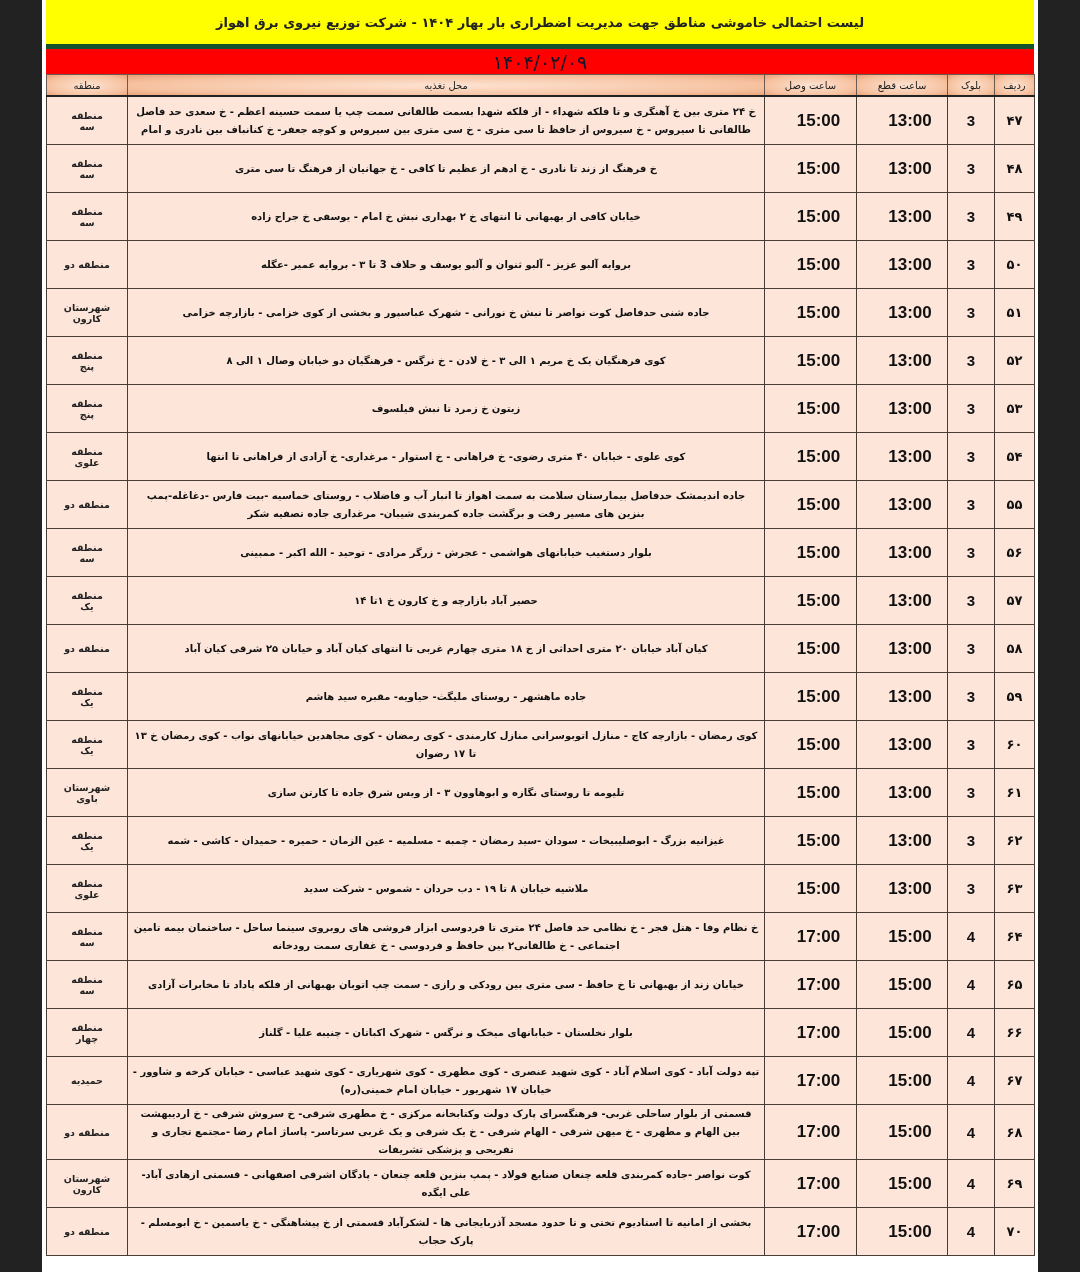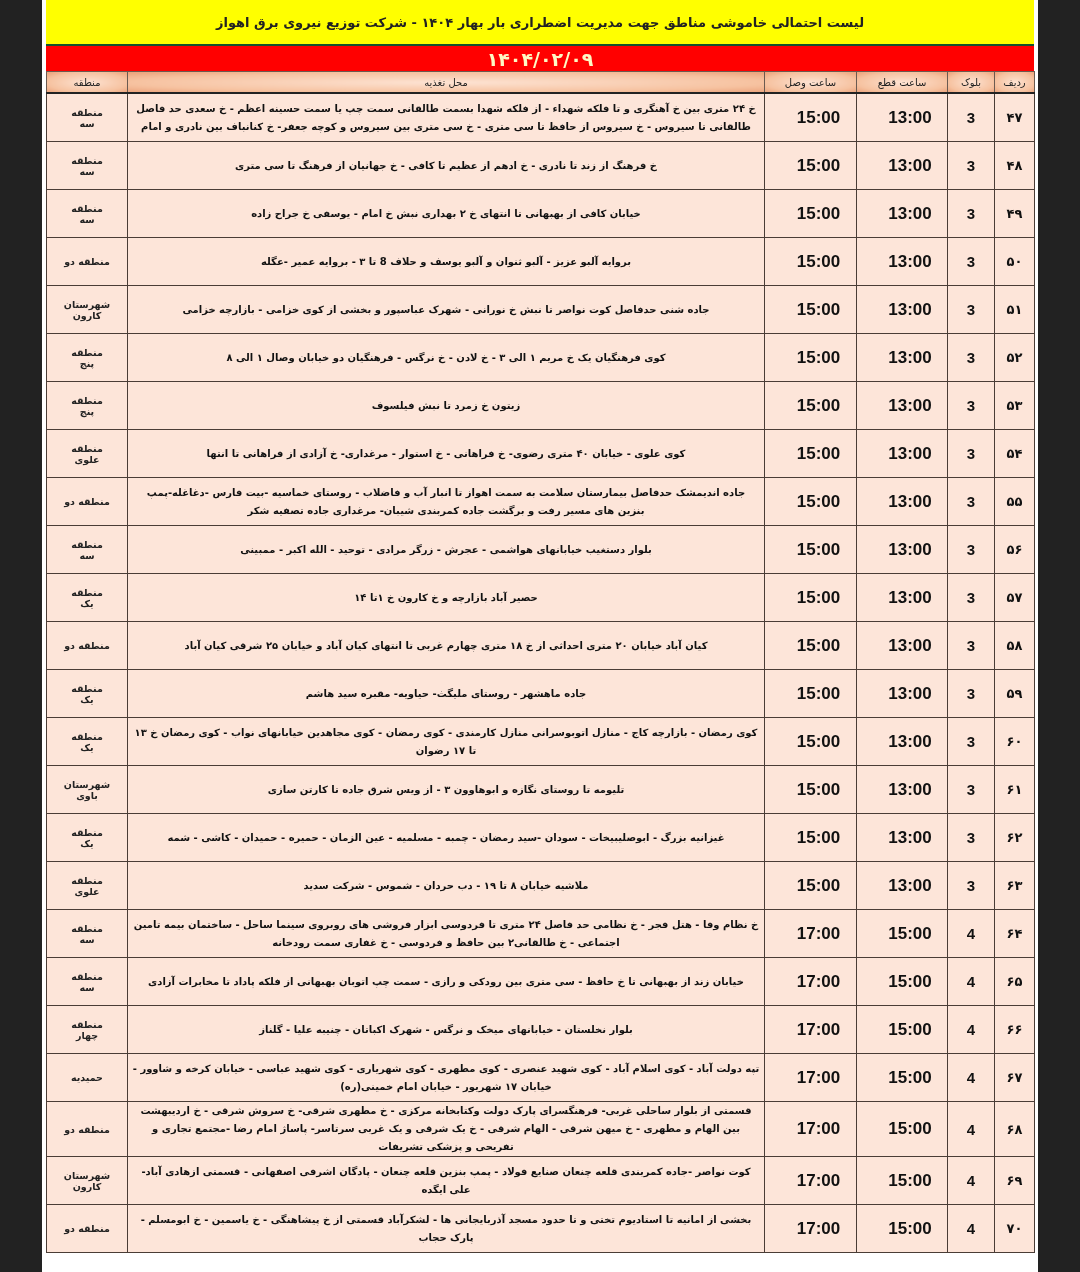--- a/index.html
+++ b/index.html
@@ -21,29 +21,29 @@
       width: 988px; height: 1272px;
     }
     .title-band {
       height: 44px;
       background: #ffff00;
       display: flex; align-items: center; justify-content: center;
       direction: rtl;
       font-weight: bold;
       font-size: 13px;
       color: #222;
-      border-bottom: 2px solid #14532d;
+      border-bottom: 5px solid #14532d;
     }
     .date-band {
       height: 25px;
       background: #ff0000;
       display: flex; align-items: center; justify-content: center;
-      font-weight: bold;
+      font-weight: normal;
       font-size: 19px;
-      color: #fef9c3;
+      color: #0f172a;
       direction: rtl;
     }
     table {
       border-collapse: collapse;
       width: 988px;
       table-layout: fixed;
       direction: rtl;
     }
     th {
       height: 20px;
@@ -124,21 +124,21 @@
             <td class="time">13:00</td>
             <td class="time">15:00</td>
             <td class="feed">خیابان کافی از بهبهانی تا انتهای خ ۲ بهداری نبش خ امام - یوسفی خ جراح زاده</td>
             <td class="region">منطقه سه</td>
           </tr>
           <tr>
             <td class="rownum">۵۰</td>
             <td class="block">3</td>
             <td class="time">13:00</td>
             <td class="time">15:00</td>
-            <td class="feed">بروایه آلبو عزیز - آلبو ثنوان و آلبو یوسف و حلاف 8 تا ۳ - بروایه عمیر -عگله</td>
+            <td class="feed">بروایه آلبو عزیز - آلبو ثنوان و آلبو یوسف و حلاف 3 تا ۳ - بروایه عمیر -عگله</td>
             <td class="region">منطقه دو</td>
           </tr>
           <tr>
             <td class="rownum">۵۱</td>
             <td class="block">3</td>
             <td class="time">13:00</td>
             <td class="time">15:00</td>
             <td class="feed">جاده شنی حدفاصل کوت نواصر تا نبش خ نورانی - شهرک عباسپور و بخشی از کوی خزامی - بازارچه خزامی</td>
             <td class="region">شهرستان کارون</td>
           </tr>

